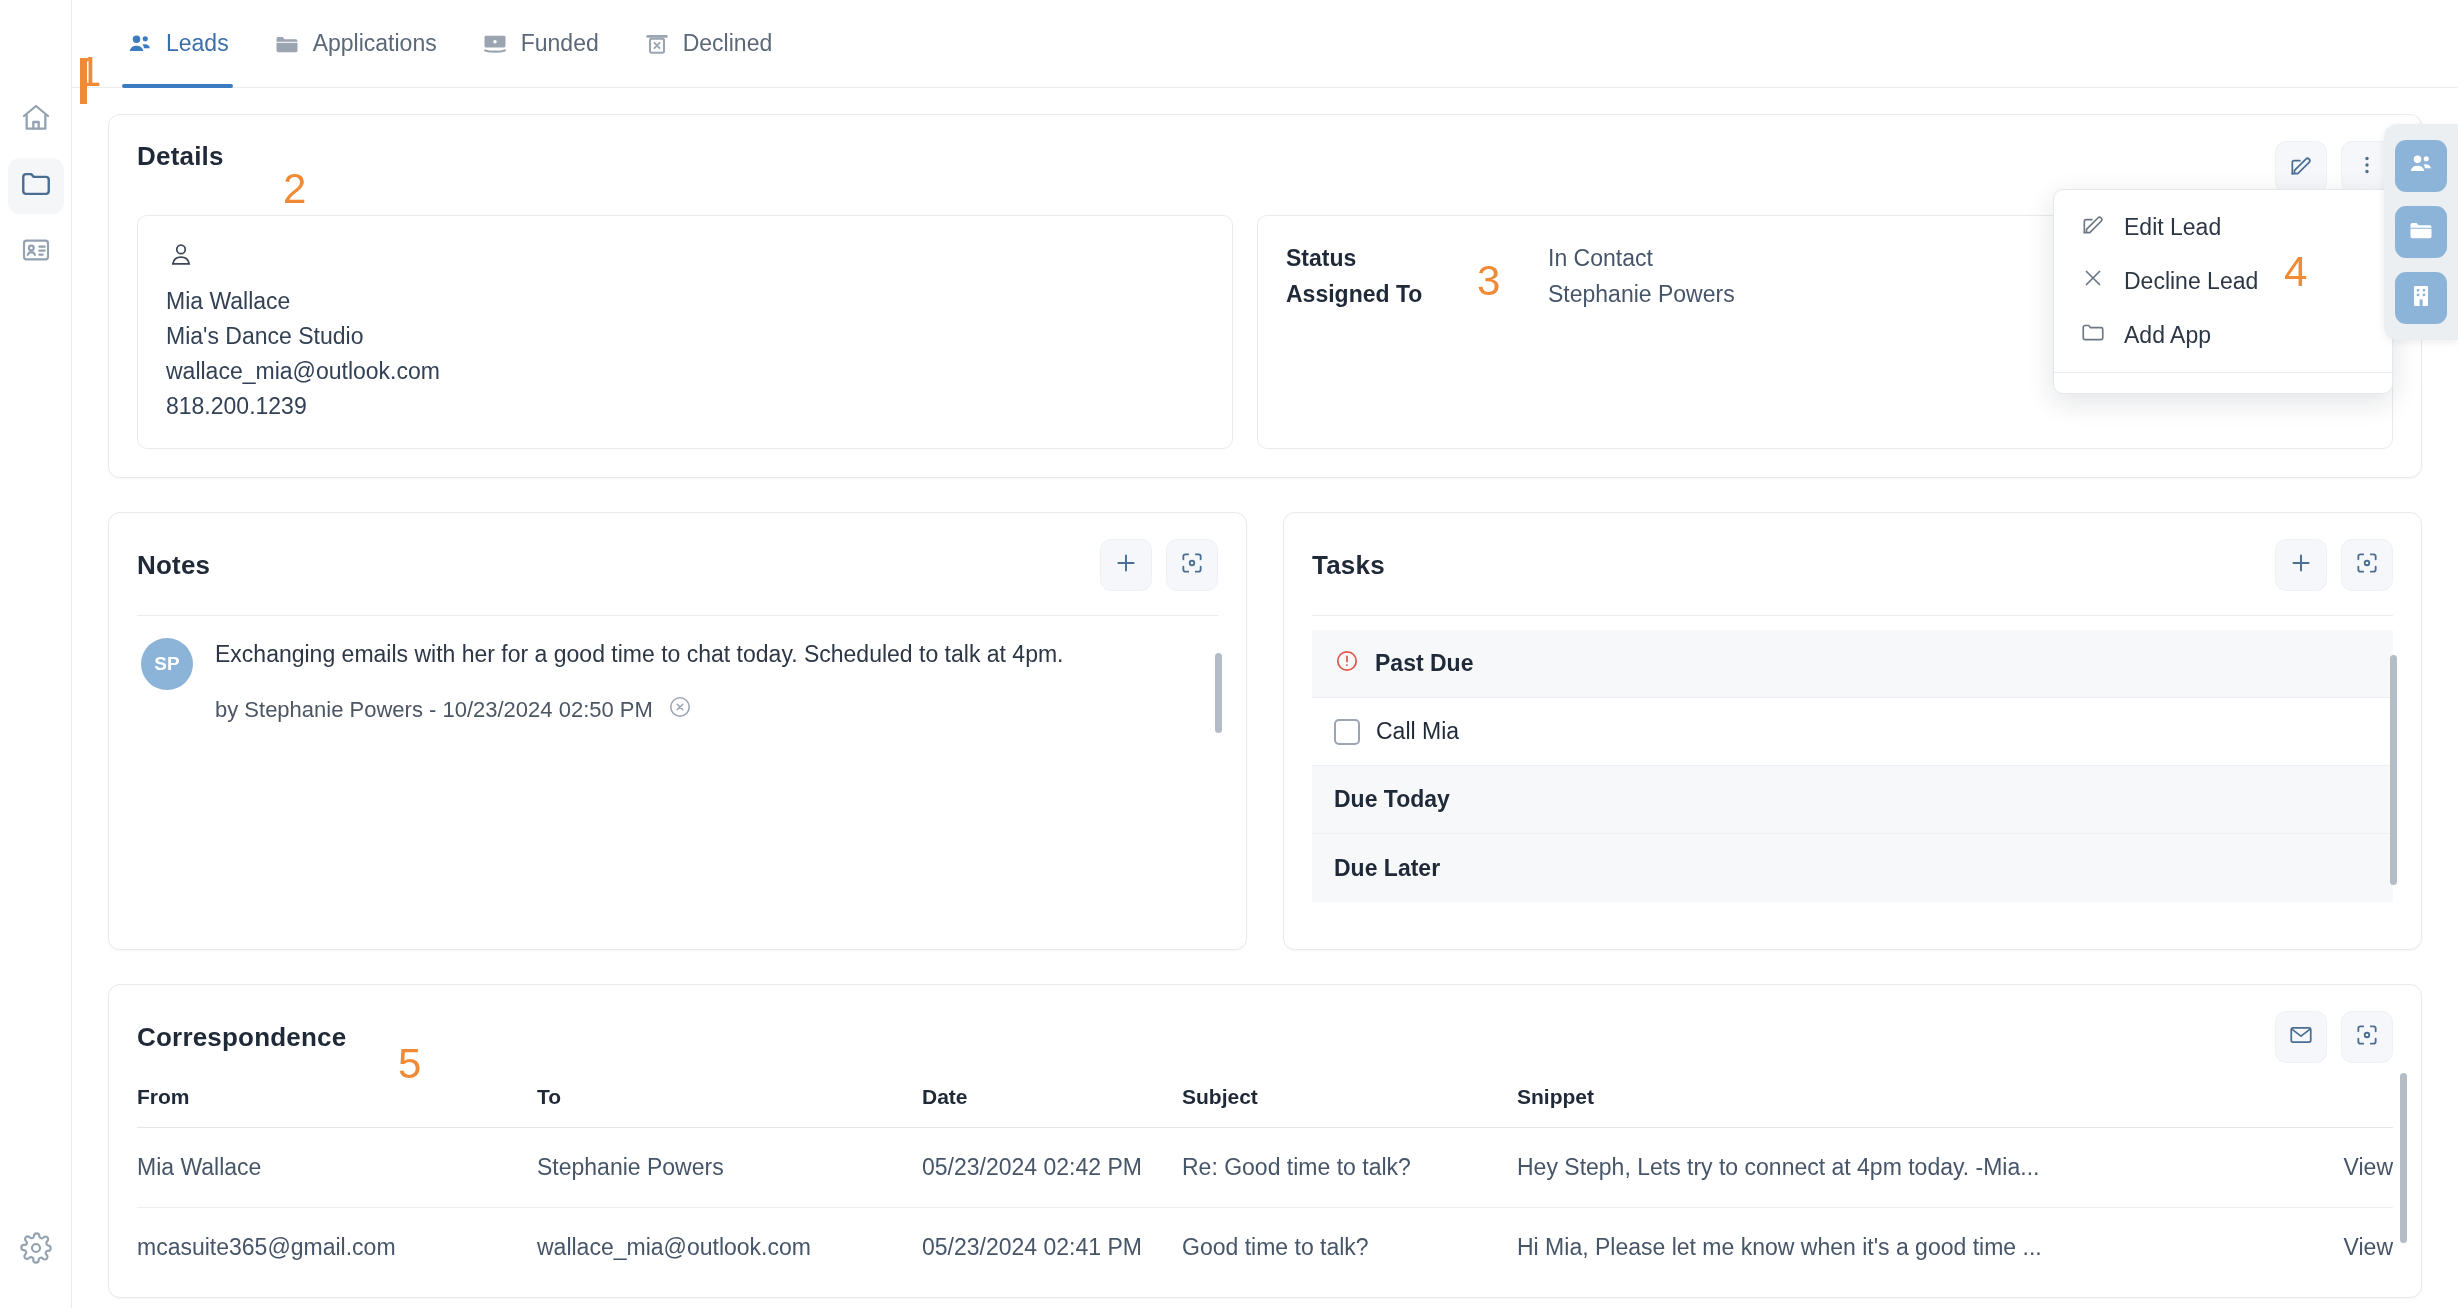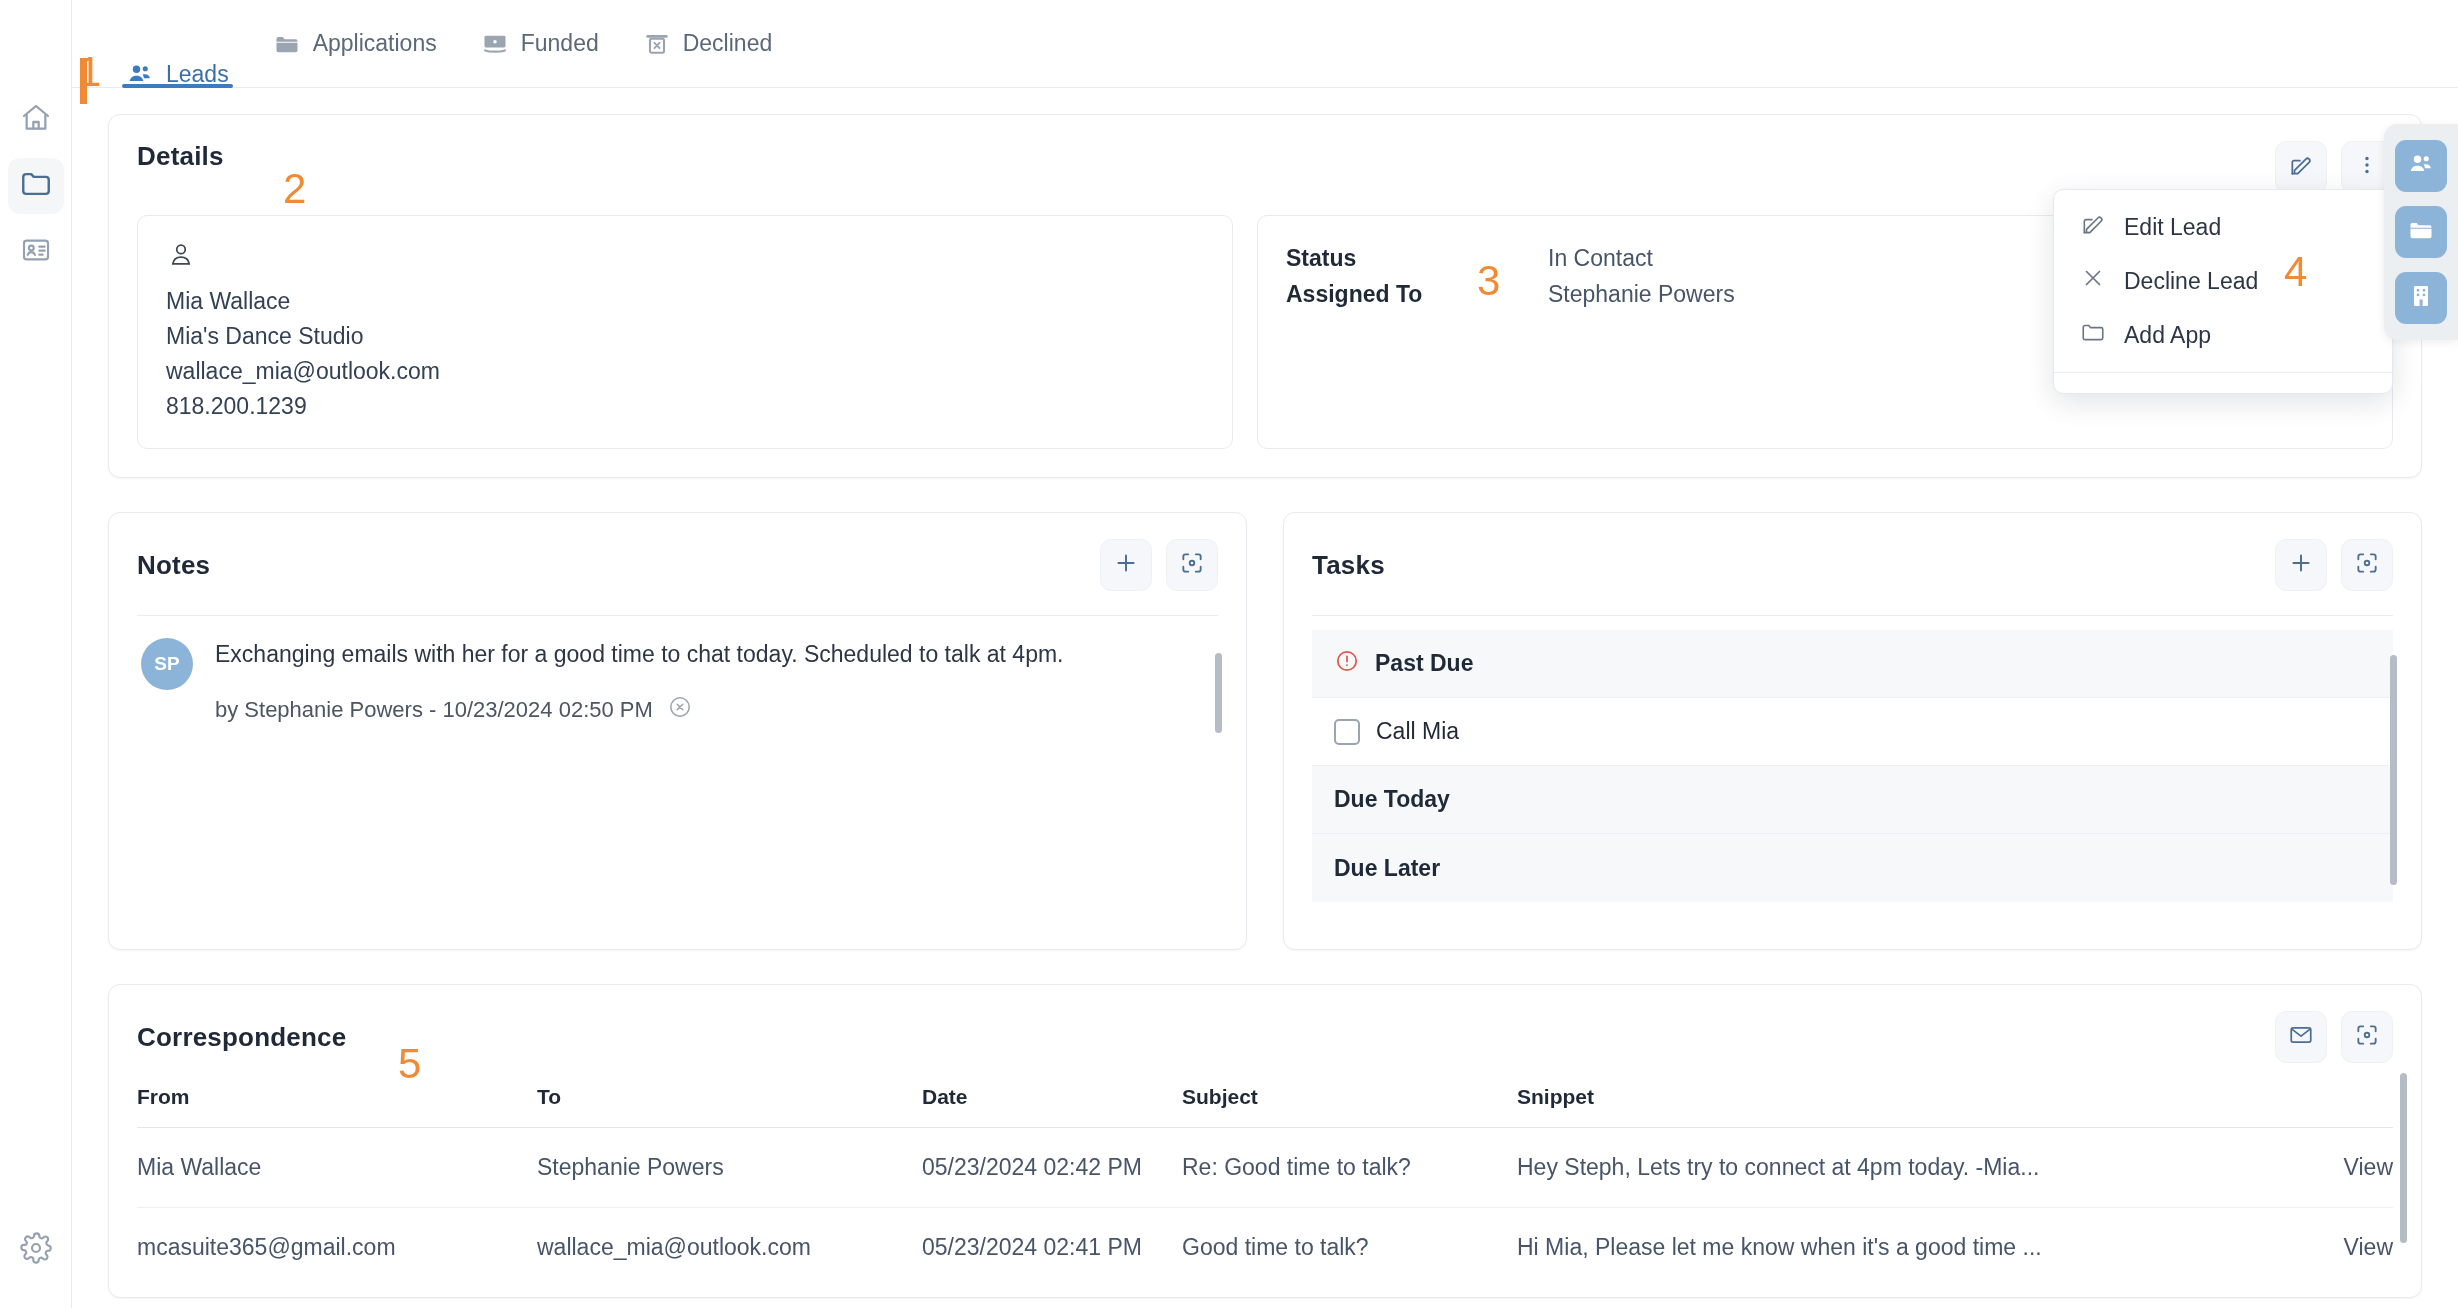--- a/index.html
+++ b/index.html
@@ -37,21 +37,21 @@
   .tabsbar {
     height: 88px; border-bottom: 1px solid #e8ebef;
     display: flex; align-items: center; padding-left: 32px;
     position: relative;
   }
   .tab {
     display: flex; align-items: center; gap: 12px;
     height: 88px; padding: 0 22px; cursor: pointer;
     font-size: 23px; color: #5b6878; position: relative;
   }
-  .tab.active { color: #3b6fa8; align-items: flex-end; }
+  .tab.active { color: #3b6fa8; }
   .tab.active::after {
     content: ""; position: absolute; left: 18px; right: 18px; bottom: 0;
     height: 4px; background: #3b7bbf; border-radius: 2px;
   }
   .tab svg { display: block; }
 
   
   .content { padding: 26px 36px 0 36px; }
 
   .card {

